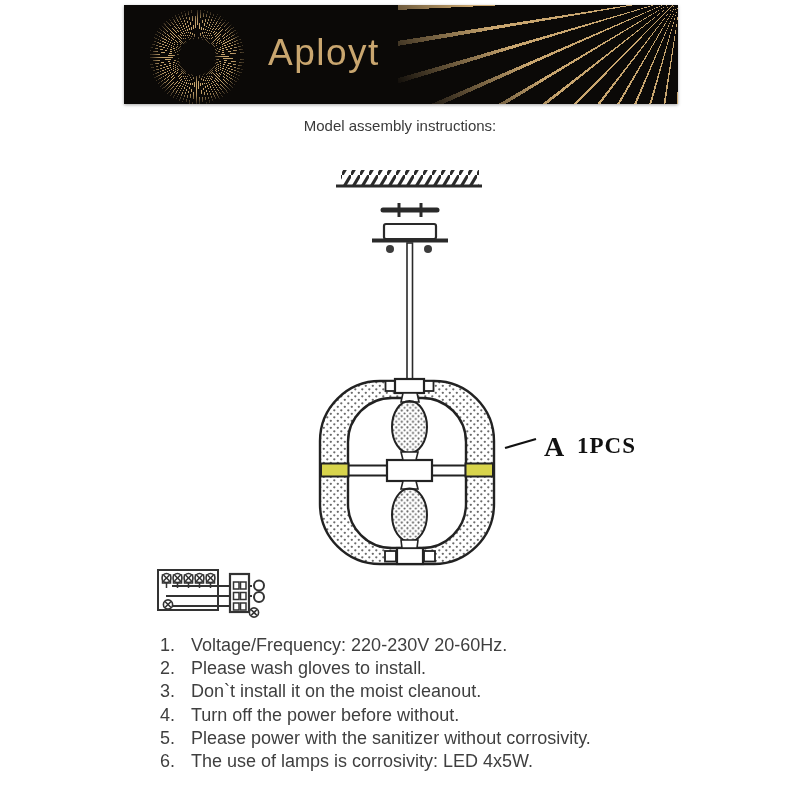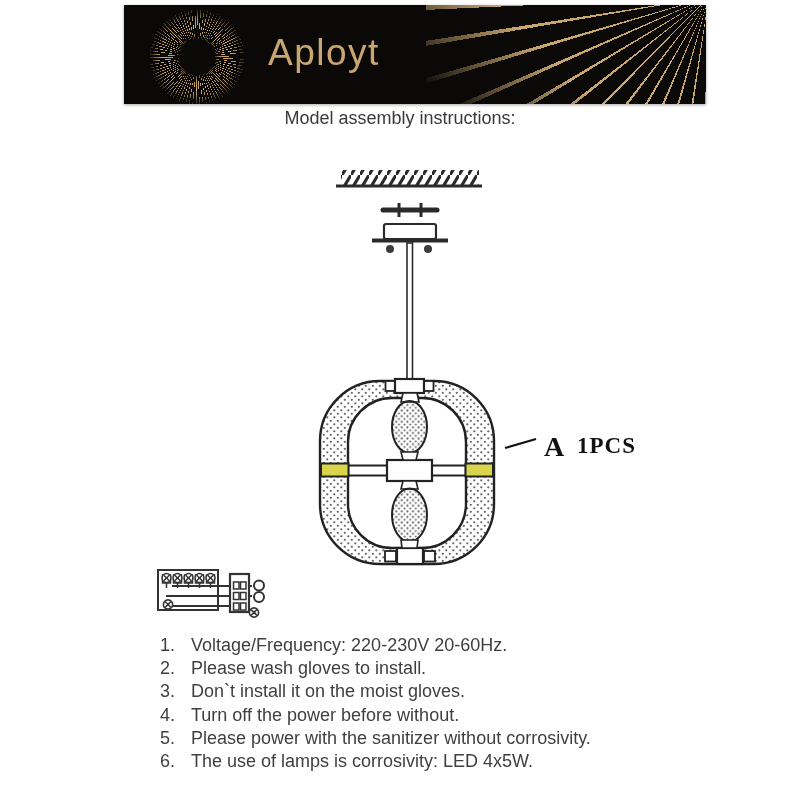--- a/index.html
+++ b/index.html
@@ -1,38 +1,38 @@
 <!DOCTYPE html>
 <html style="--c-header: #0b0907; --c-gold: #c9a66f; --c-yellow: #d8d44c; --c-line: #222222;"><head>
 <meta charset="utf-8">
 <style>
   html,body{margin:0;padding:0;background:#fff;}
   .page{position:relative;width:800px;height:800px;background:#ffffff;overflow:hidden;
         font-family:"Liberation Sans",sans-serif;color:#3c3c3c;}
 
   
   .banner{position:absolute;left:124px;top:5px;width:554px;height:99px;
-          background:var(--c-header,#0b0907);box-shadow:0 1px 3px rgba(0,0,0,.35);overflow:hidden;padding-left:28px;}
+          background:var(--c-header,#0b0907);box-shadow:0 1px 3px rgba(0,0,0,.35);overflow:hidden;}
   .sunburst{position:absolute;left:26px;top:5px;width:94px;height:94px;border-radius:50%;
             background:repeating-conic-gradient(var(--c-gold,#c9a66f) 0deg .9deg, transparent .9deg 4.2deg);
             box-shadow:inset 0 0 10px 4px var(--c-header,#0b0907);}
   .sunburst-core{position:absolute;left:50%;top:50%;width:36px;height:36px;margin:-18px 0 0 -18px;
                  border-radius:50%;background:var(--c-header,#0b0907);
                  box-shadow:0 0 6px 2px var(--c-header,#0b0907);}
   .brand{position:absolute;left:144px;top:27px;font-size:37px;letter-spacing:1.5px;
          color:var(--c-gold,#cfab7c);font-weight:400;}
   .corner-rays{position:absolute;right:0;top:0;width:280px;height:99px;
       background:repeating-conic-gradient(from 181deg at 101% -8%,
                  var(--c-gold,#c9a66f) 0deg 1deg, transparent 1deg 7.2deg);
       -webkit-mask-image:linear-gradient(225deg,#000 55%,transparent 96%);
       mask-image:linear-gradient(225deg,#000 55%,transparent 96%);}
 
   
   .title-block{position:absolute;left:0;top:108px;width:800px;text-align:center;line-height:21px;}
-  .title-line{font-size:18px;color:#3a3a3a;}
+  .title-line{font-size:15px;color:#3a3a3a;margin-top:7px;}
 
   
   .drawing{position:absolute;left:0;top:160px;}
   .lbl-a{font-family:"Liberation Serif",serif;font-weight:bold;font-size:28px;fill:#111;}
   .lbl-qty{font-family:"Liberation Serif",serif;font-weight:bold;font-size:23px;fill:#111;letter-spacing:1px;}
 
   
   .instructions{position:absolute;left:160px;top:634px;width:560px;}
   .ins-row{display:flex;font-size:18px;line-height:23.2px;color:#3f3f3f;}
   .ins-num{width:31px;flex:none;}
@@ -213,21 +213,21 @@
     <div class="ins-row">
       <span class="ins-num">1.</span>
       <span class="ins-txt">Voltage/Frequency: 220-230V 20-60Hz.</span>
     </div>
     <div class="ins-row">
       <span class="ins-num">2.</span>
       <span class="ins-txt">Please wash gloves to install.</span>
     </div>
     <div class="ins-row">
       <span class="ins-num">3.</span>
-      <span class="ins-txt">Don`t install it on the moist gloves.</span>
+      <span class="ins-txt">Don`t install it on the moist cleanout.</span>
     </div>
     <div class="ins-row">
       <span class="ins-num">4.</span>
       <span class="ins-txt">Turn off the power before without.</span>
     </div>
     <div class="ins-row">
       <span class="ins-num">5.</span>
       <span class="ins-txt">Please power with the sanitizer without corrosivity.</span>
     </div>
     <div class="ins-row">

